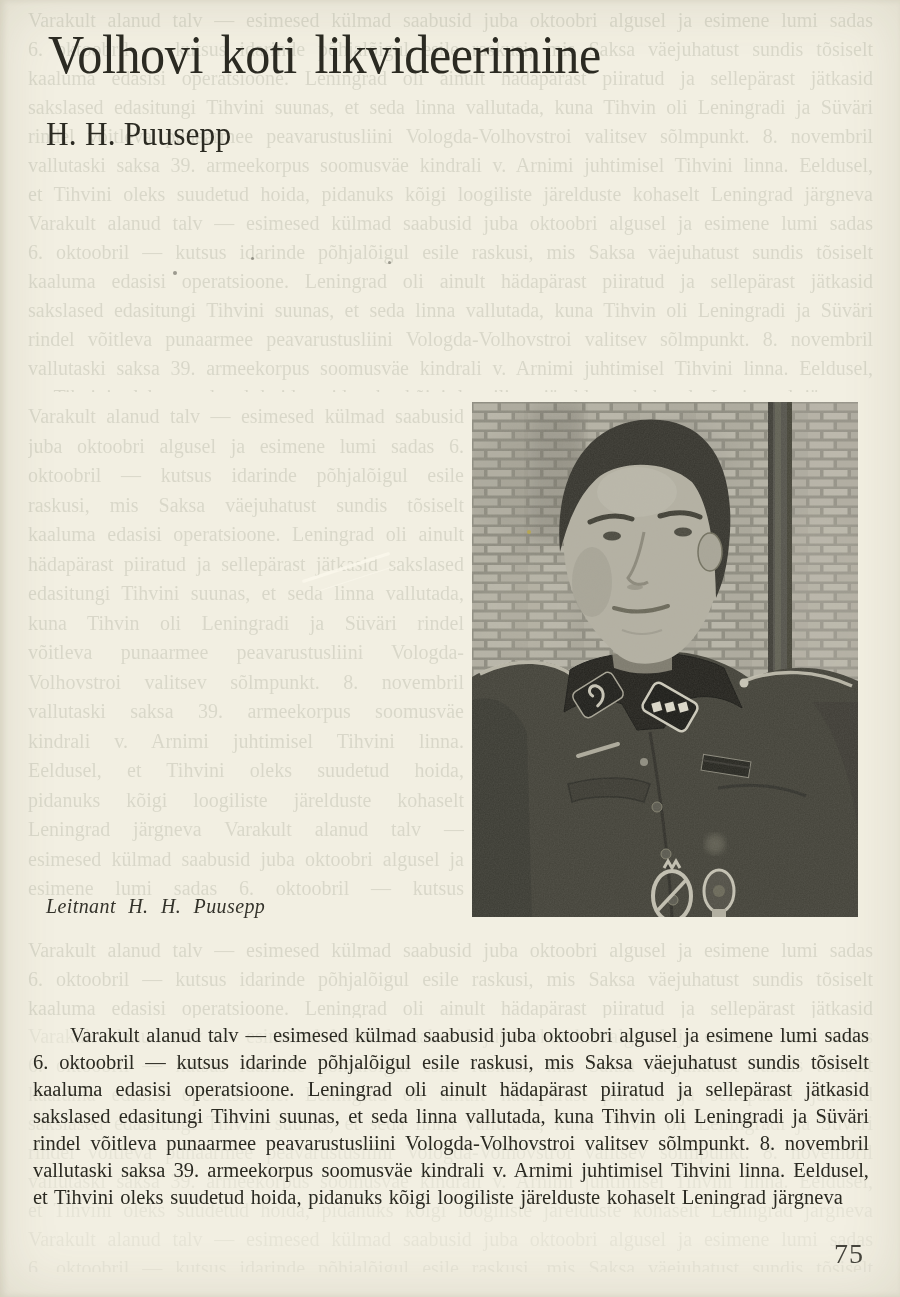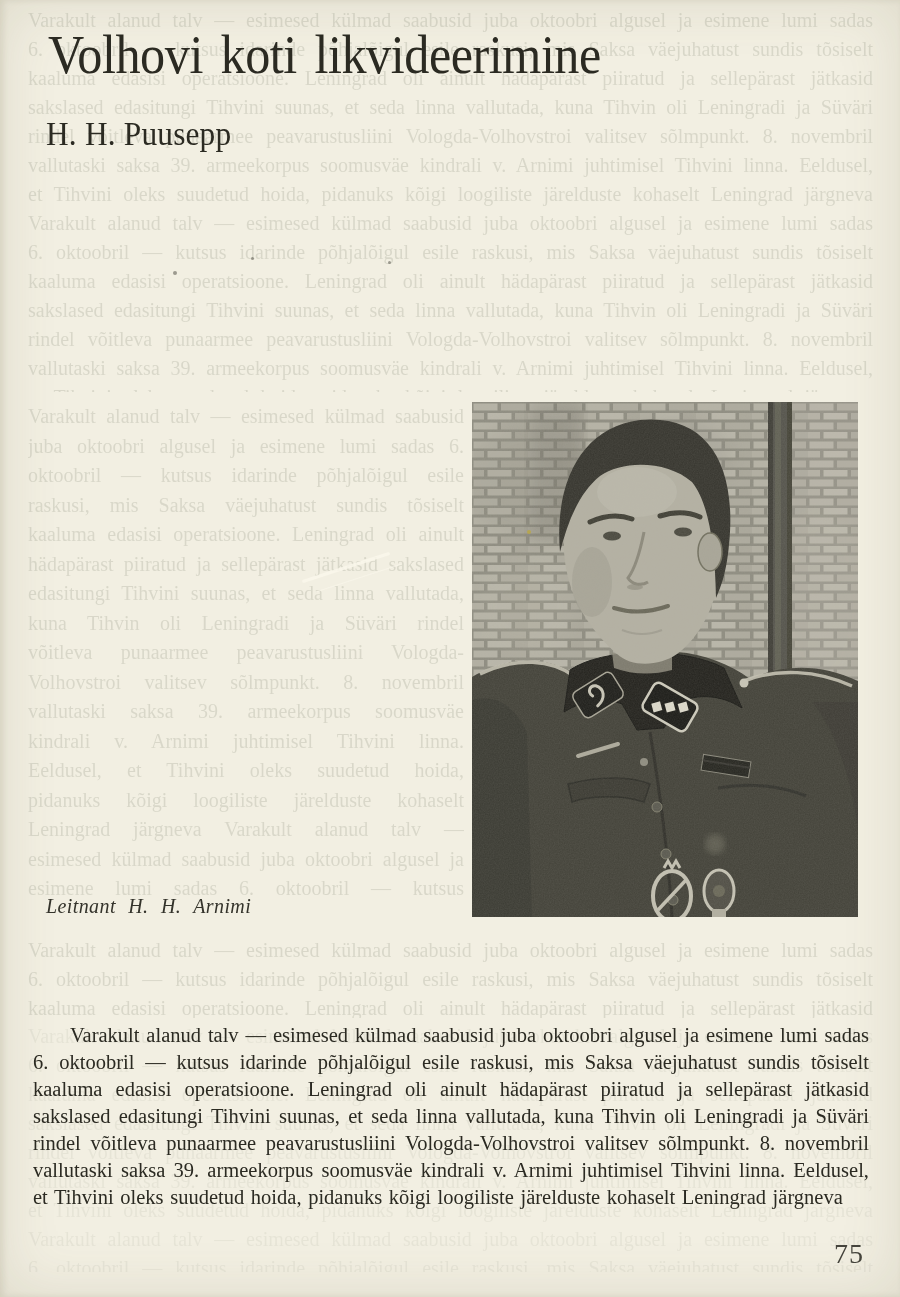--- a/index.html
+++ b/index.html
@@ -212,19 +212,19 @@
           <ellipse cx="163" cy="185" rx="8" ry="3" fill="#8c897b" opacity=".6"></ellipse>
           <path d="M 142,206 Q 168,214 196,204" stroke="#6a6859" stroke-width="4" fill="none" stroke-linecap="round"></path>
           <path d="M 150,228 Q 170,236 190,228" stroke="#9a978a" stroke-width="2" fill="none" opacity=".7"></path>
         </g>
       </g>
 
       <rect width="386" height="515" filter="url(#grain)" opacity=".35"></rect>
     </svg>
   </figure>
 
-  <figcaption id="caption" class="printed">Leitnant H. H. Arnimi</figcaption>
+  <figcaption id="caption" class="printed">Leitnant H. H. Puusepp</figcaption>
 
   <p id="body-par" class="printed" style="margin:0;">Varakult alanud talv — esimesed külmad saabusid juba oktoobri algusel ja esimene lumi sadas 6. oktoobril — kutsus idarinde põhjalõigul esile raskusi, mis Saksa väejuhatust sundis tõsiselt kaaluma edasisi operatsioone. Leningrad oli ainult hädapärast piiratud ja sellepärast jätkasid sakslased edasitungi Tihvini suunas, et seda linna vallutada, kuna Tihvin oli Leningradi ja Süväri rindel võitleva punaarmee peavarustusliini Vologda-Volhovstroi valitsev sõlmpunkt. 8. novembril vallutaski saksa 39. armeekorpus soomusväe kindrali v. Arnimi juhtimisel Tihvini linna. Eeldusel, et Tihvini oleks suudetud hoida, pidanuks kõigi loogiliste järelduste kohaselt Leningrad järgneva</p>
 
   <div id="page-num" class="printed">75</div>
 
 </div>
 
 </body></html>

